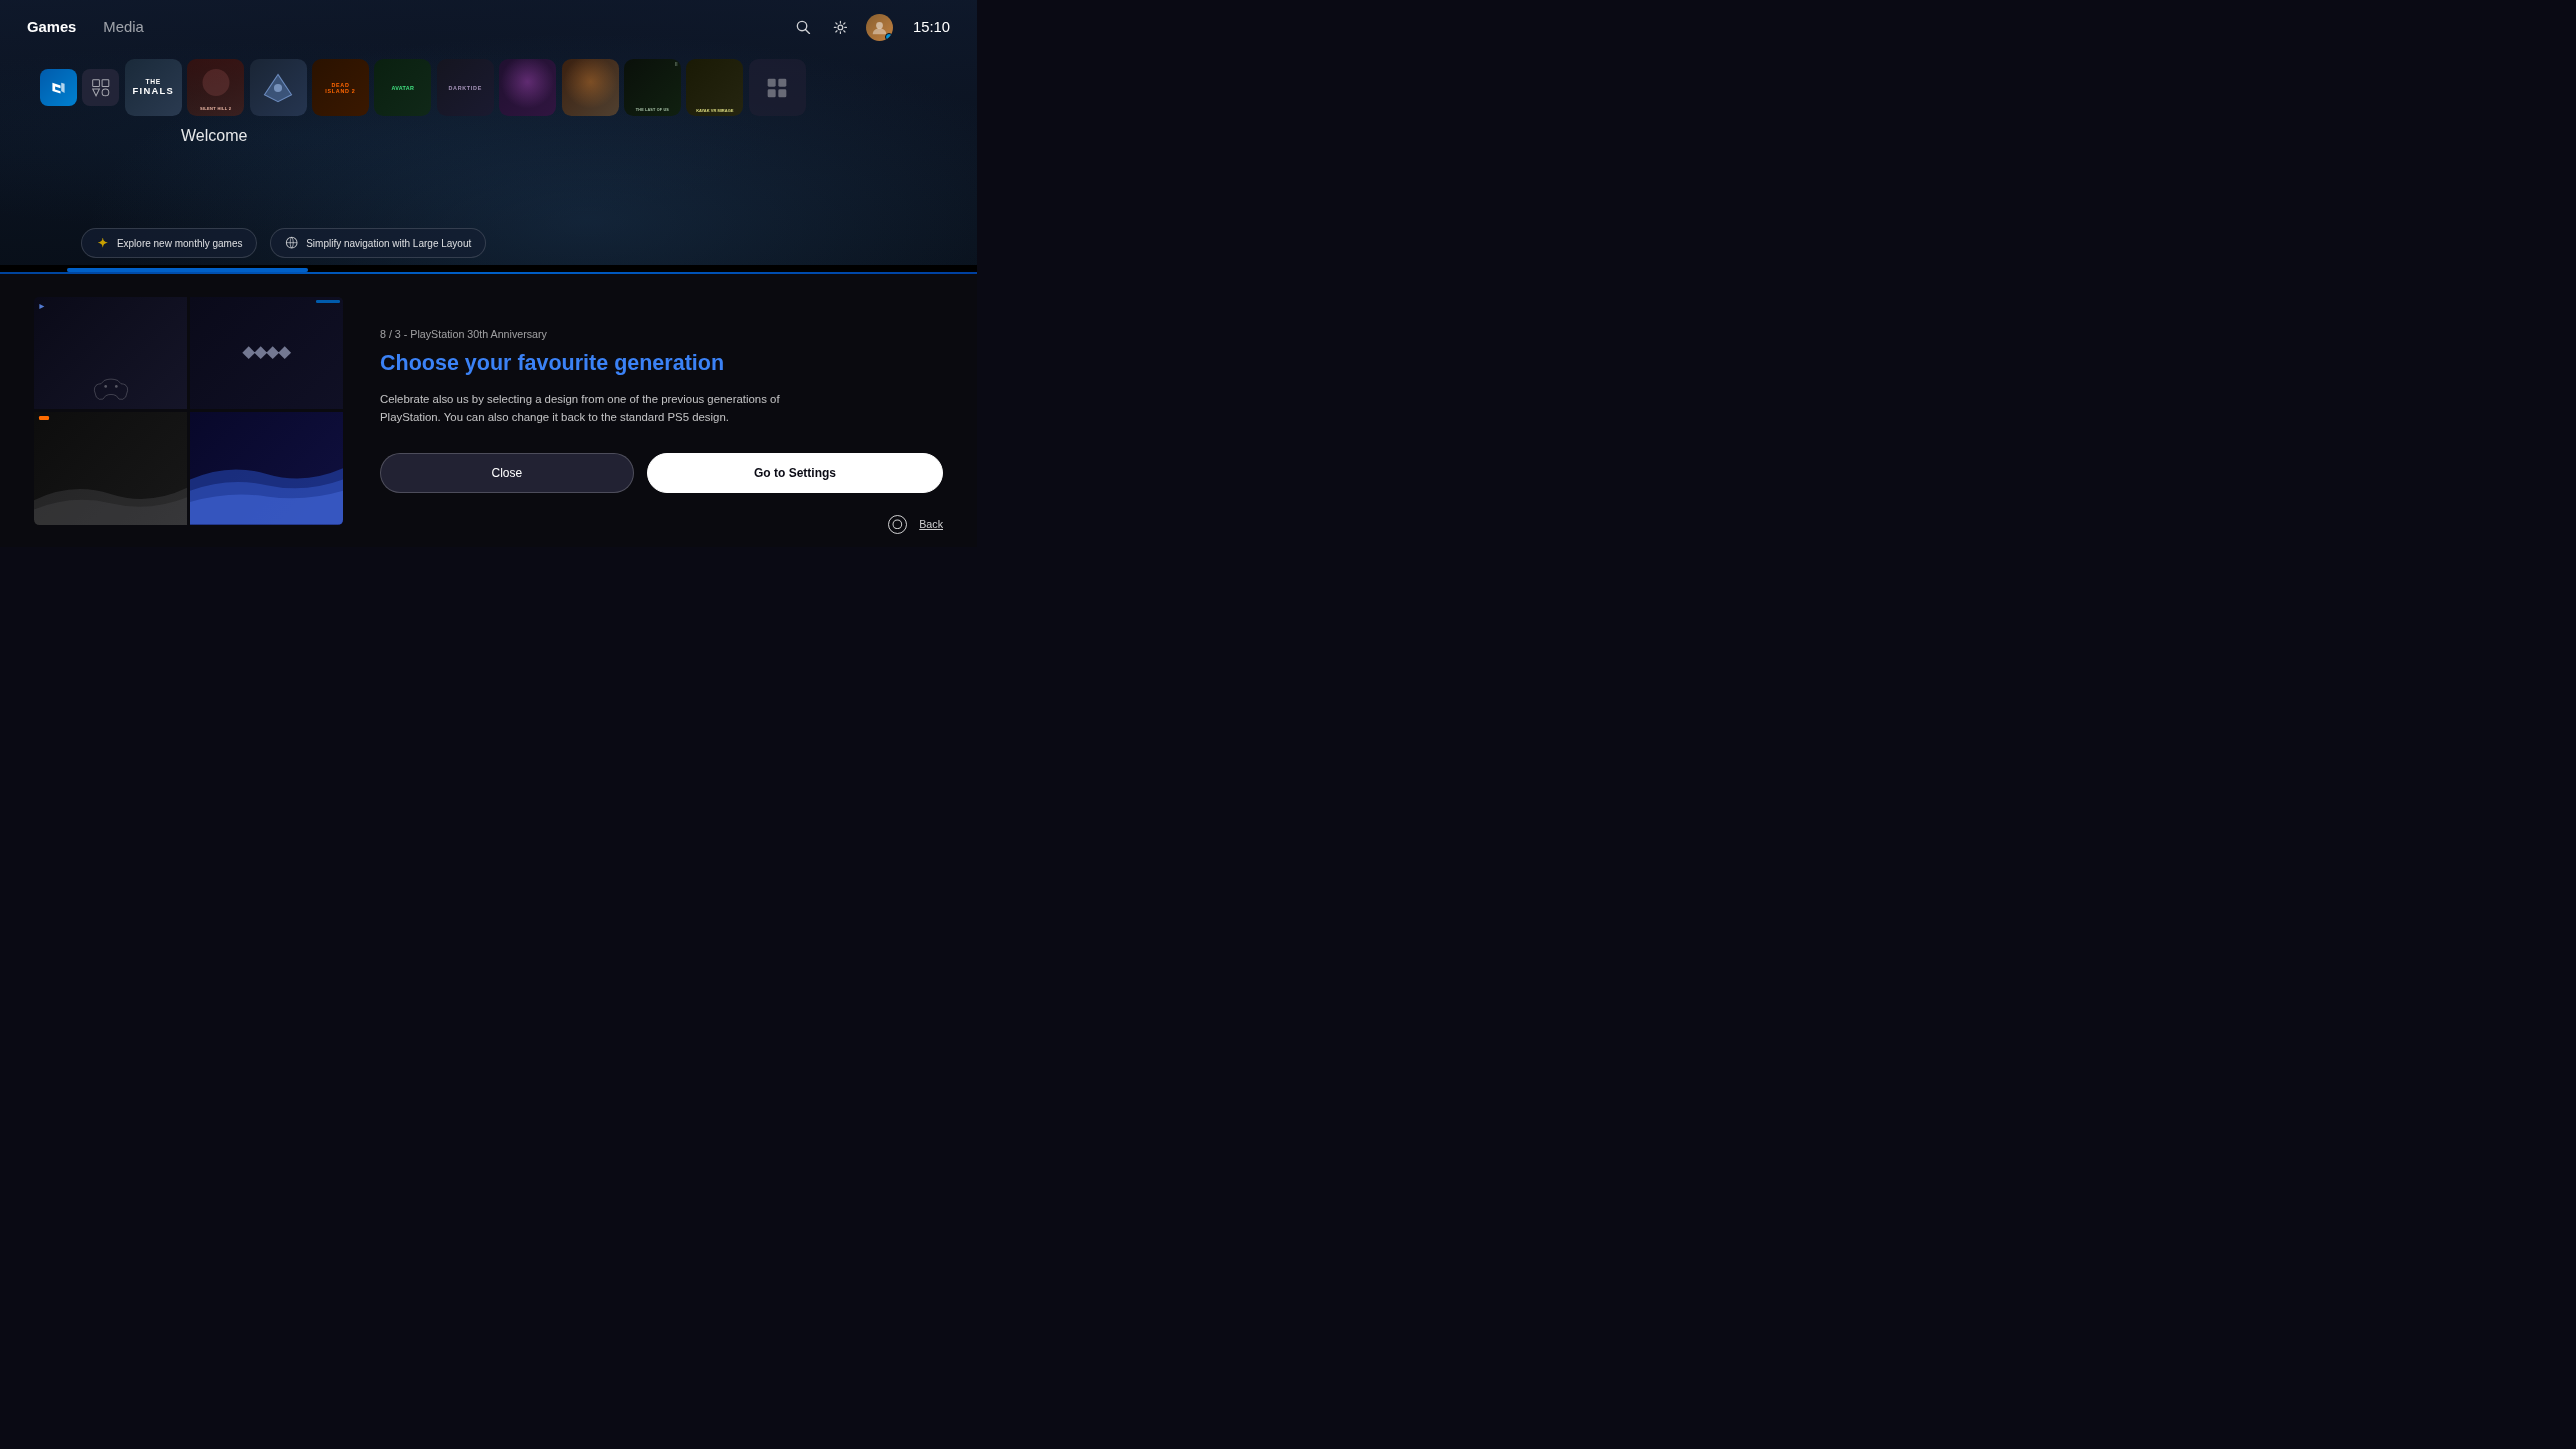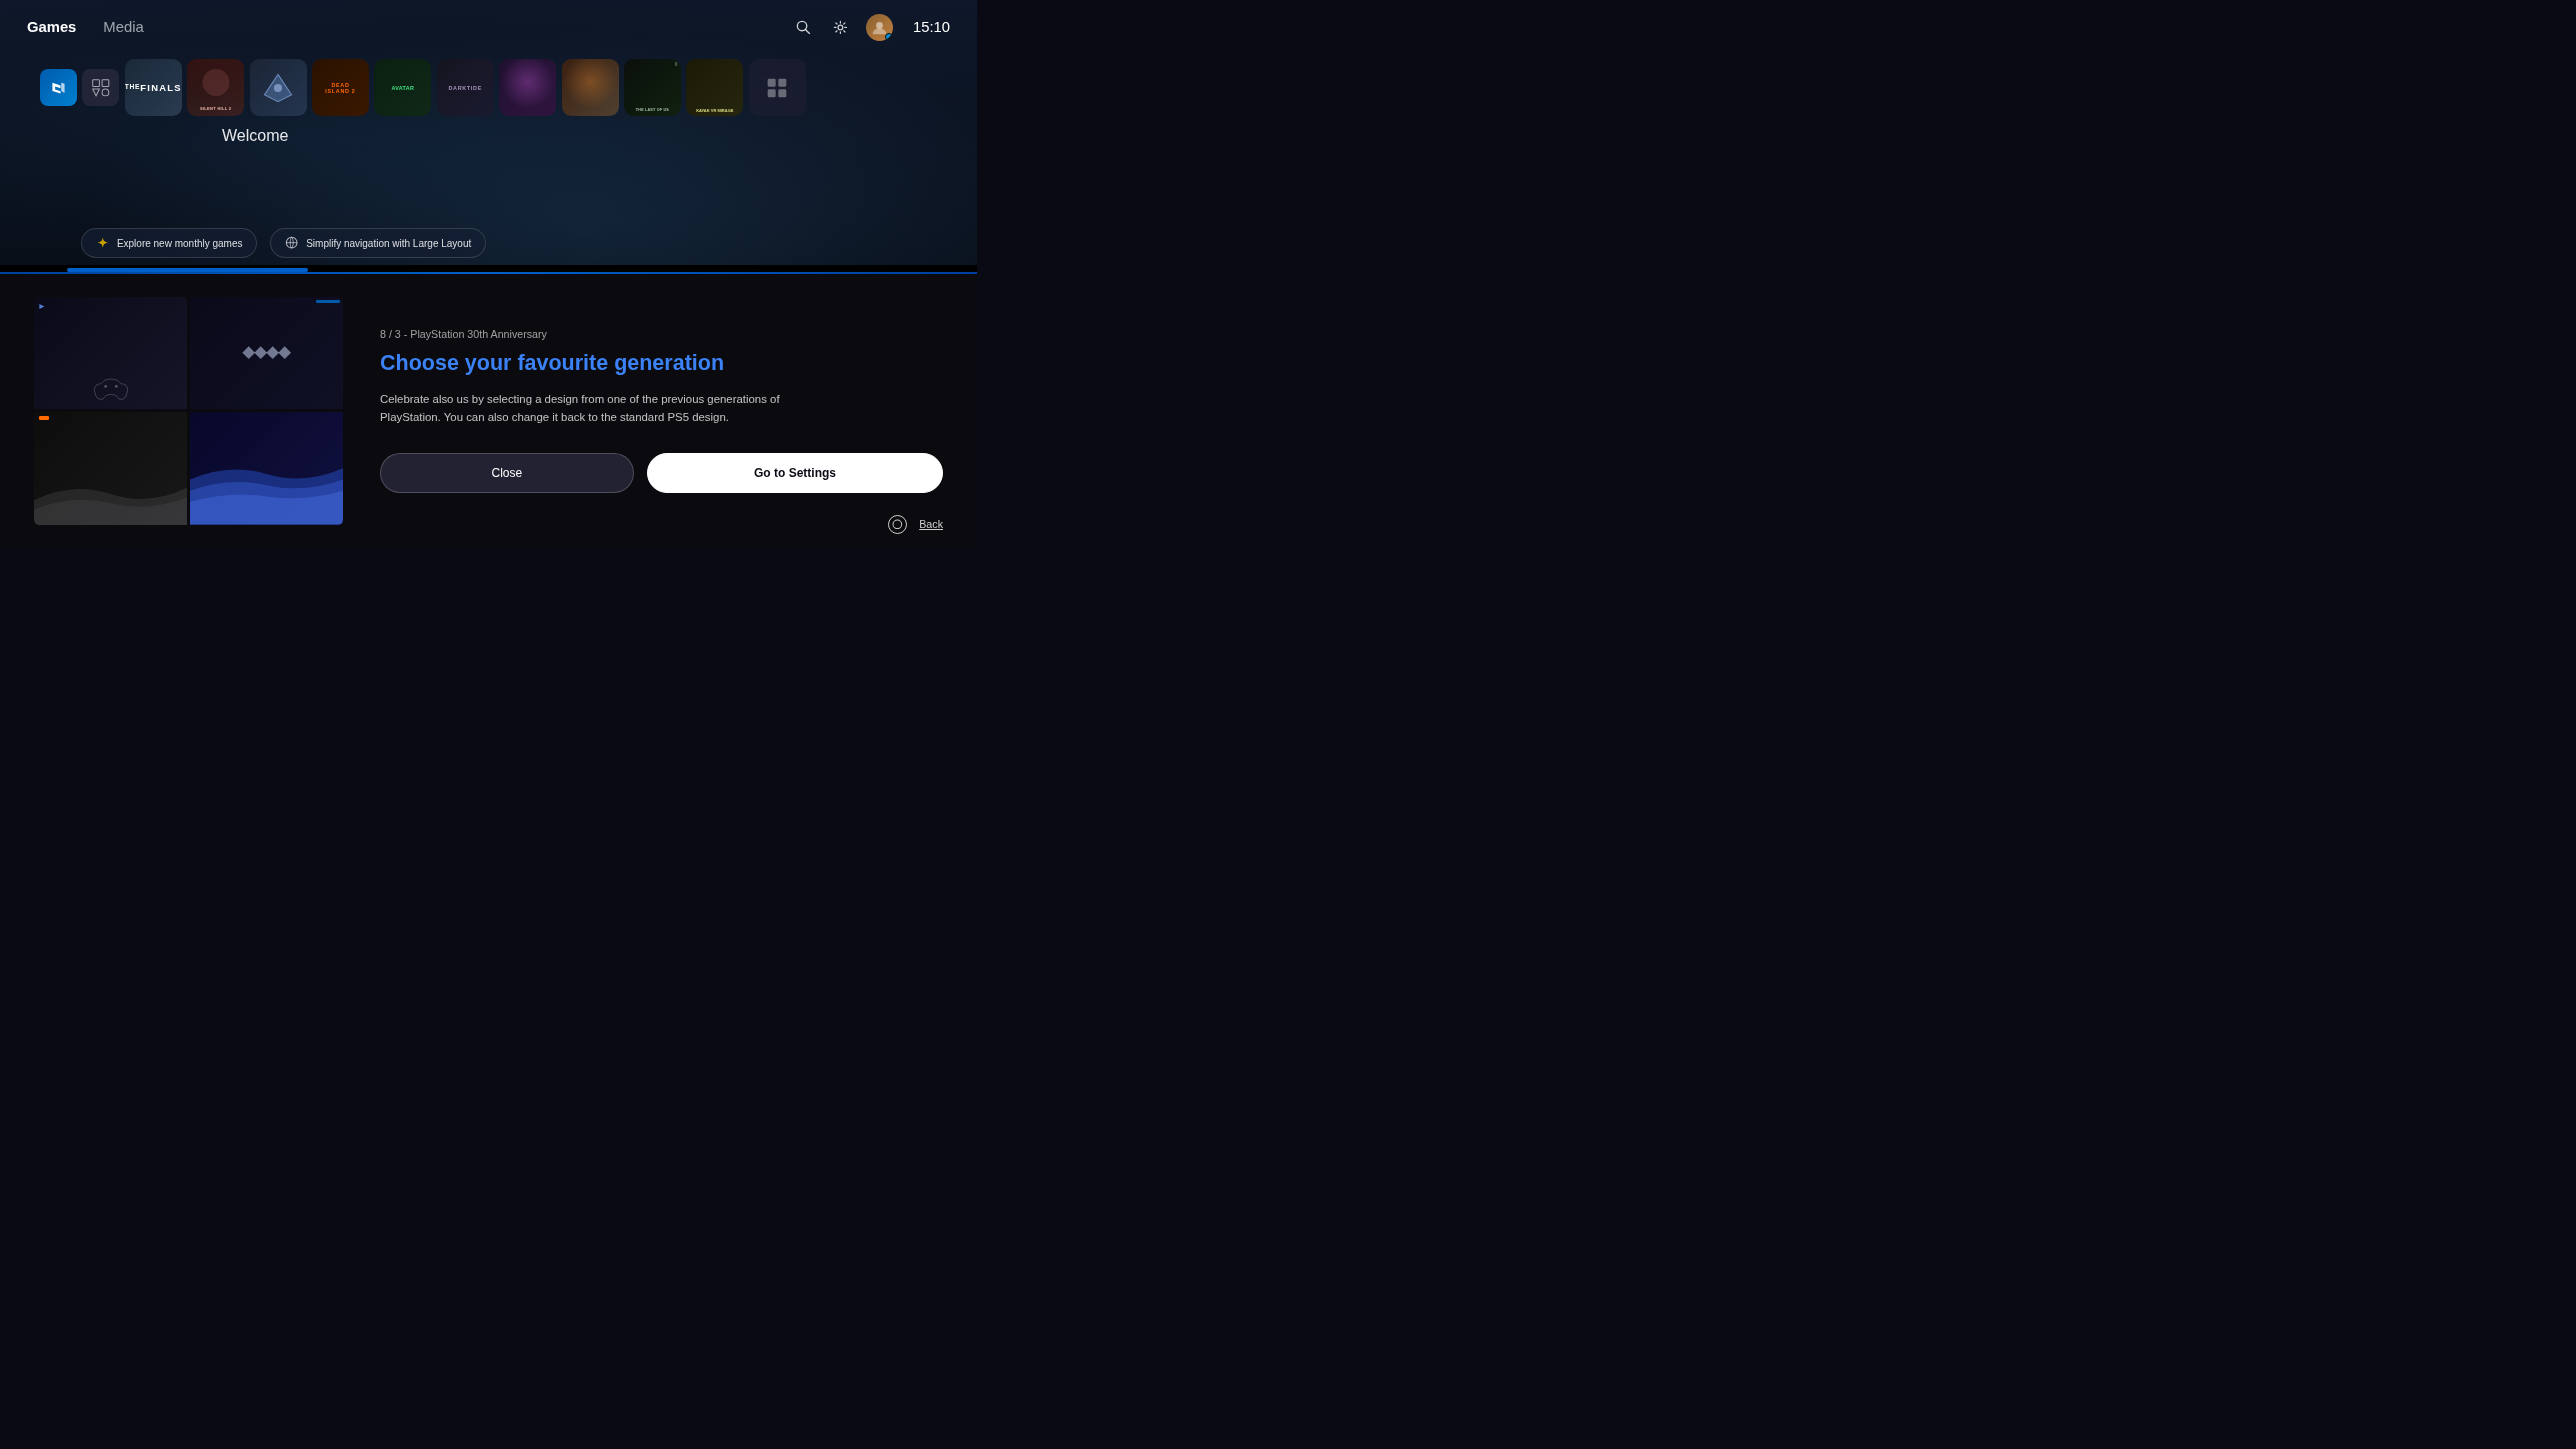--- a/index.html
+++ b/index.html
@@ -177,21 +177,20 @@
 
     
     .welcome-text {
       position: absolute;
       top: 127px;
       left: 181px;
       font-size: 16px;
       font-weight: 400;
       color: rgba(255,255,255,0.9);
       z-index: 10;
-      margin-left: 41px;
     }
 
     
     .suggestion-bar {
       position: absolute;
       top: 228px;
       left: 81px;
       display: flex;
       gap: 13.4px;
       z-index: 10;
@@ -407,21 +406,21 @@
   <div class="ps-symbol-icon">
     <svg width="25.5" height="25.5" viewBox="0 0 38 38" fill="none">
       <rect x="7" y="7" width="10" height="10" rx="1" stroke="rgba(255,255,255,0.6)" stroke-width="1.5" fill="none"></rect>
       <rect x="21" y="7" width="10" height="10" rx="1" stroke="rgba(255,255,255,0.6)" stroke-width="1.5" fill="none"></rect>
       <path d="M7 21h10l-5 10z" stroke="rgba(255,255,255,0.6)" stroke-width="1.5" fill="none"></path>
       <circle cx="26" cy="26" r="5" stroke="rgba(255,255,255,0.6)" stroke-width="1.5" fill="none"></circle>
     </svg>
   </div>
 
   <div class="game-icon game-icon-color-1" style="position:relative;">
-    <div style="position:absolute;inset:0;display:flex;align-items:center;justify-content:center;">
+    <div style="position:absolute;inset:0;display:flex;align-items:center;justify-content:center;flex-direction:column;">
       <div style="font-size:6.7px;font-weight:900;letter-spacing:0.7px;color:white;line-height:1;">THE</div>
       <div style="font-size:9.4px;font-weight:900;letter-spacing:1.3px;color:white;line-height:1;">FINALS</div>
     </div>
   </div>
 
   <div class="game-icon" style="background: linear-gradient(160deg,#1e1010,#2a1818,#3a2020); position:relative; overflow:hidden;">
     <div style="position:absolute;inset:0;background:linear-gradient(180deg,rgba(80,20,20,0.4),transparent);"></div>
     <div style="position:absolute;bottom:5.4px;left:0;right:0;text-align:center;font-size:4px;font-weight:700;color:rgba(255,200,180,0.9);letter-spacing:0.3px;">SILENT HILL 2</div>
     <div style="position:absolute;top:10px;left:50%;transform:translateX(-50%);width:27px;height:27px;border-radius:50%;background:rgba(150,80,80,0.3);"></div>
   </div>

